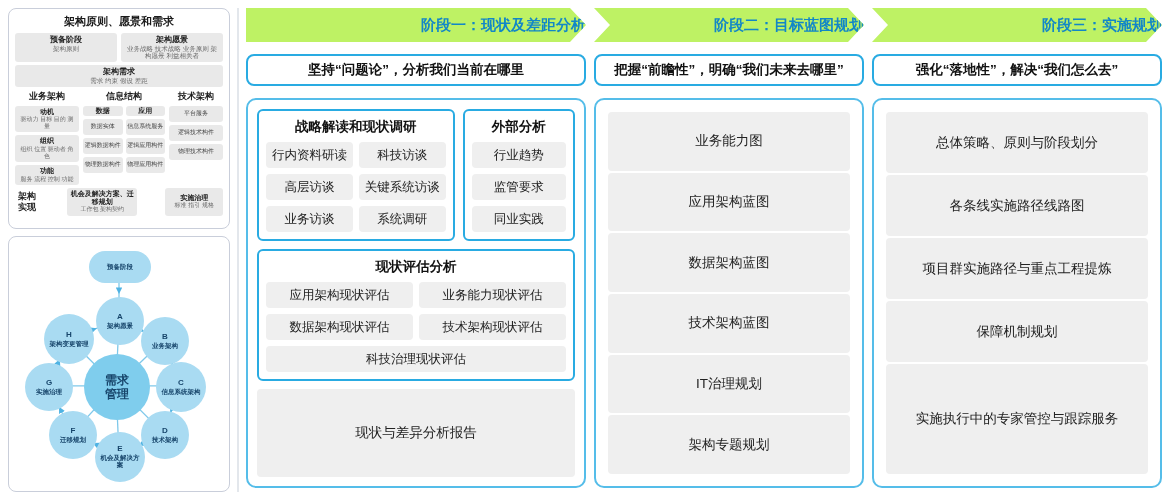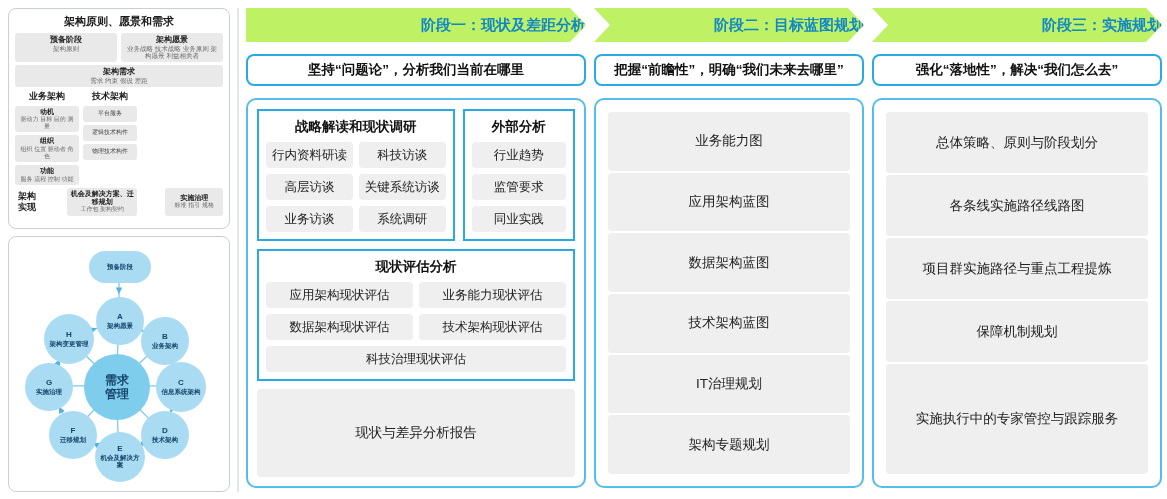--- a/index.html
+++ b/index.html
@@ -75,21 +75,21 @@
   .arrow-first  { clip-path: polygon(0 0, calc(100% - 16px) 0, 100% 50%, calc(100% - 16px) 100%, 0 100%); }
   .arrow-notched{ clip-path: polygon(0 0, calc(100% - 16px) 0, 100% 50%, calc(100% - 16px) 100%, 0 100%, 16px 50%); }
 
   .subtitle-box { margin-top: 12px; height: 32px; border: 2px solid #29abe2; border-radius: 8px; background: #fff;
                   display: flex; align-items: center; justify-content: center;
                   font-size: 13.5px; font-weight: bold; color: #111; }
 
   .content-box { margin-top: 12px; height: 390px; border: 2px solid #55bde9; border-radius: 10px; background: #fff; }
   .phase1-content { padding: 9px; display: flex; flex-direction: column; gap: 8px; }
   .p1-top { display: flex; gap: 8px; }
-  .blue-box { border: 2px solid #29abe2; border-radius: 0; padding: 7px; background: #fff; }
+  .blue-box { border: 2px solid #29abe2; border-radius: 6px; padding: 7px; background: #fff; }
   .strategy { flex: 1.9; }
   .external { flex: 1; }
   .bb-title { text-align: center; font-weight: bold; font-size: 13.5px; color: #111; margin-bottom: 6px; }
   .grid2 { display: grid; grid-template-columns: 1fr 1fr; gap: 6px; }
   .stack { display: flex; flex-direction: column; gap: 6px; }
   .gitem { background: #efefef; border-radius: 4px; min-height: 26px; text-align: center;
            display: flex; align-items: center; justify-content: center; font-size: 12.5px; color: #222; }
   .span2 { grid-column: 1 / span 2; }
   .report { flex: 1; font-size: 13.5px; }
 
@@ -131,20 +131,37 @@
         <div class="gbox">
           <div class="gb-t2">组织</div>
           <div class="gb-s2">组织 位置 驱动者 角色</div>
         </div>
         <div class="gbox">
           <div class="gb-t2">功能</div>
           <div class="gb-s2">服务 流程 控制 功能</div>
         </div>
       </div>
 
+      <div class="fw-col col-info">
+        <div class="col-h">信息结构</div>
+        <div class="info-sub">
+          <div class="info-col">
+            <div class="gbox hh gb-t2">数据</div>
+            <div class="gbox tiny">数据实体</div>
+            <div class="gbox tiny">逻辑数据构件</div>
+            <div class="gbox tiny">物理数据构件</div>
+          </div>
+          <div class="info-col">
+            <div class="gbox hh gb-t2">应用</div>
+            <div class="gbox tiny">信息系统服务</div>
+            <div class="gbox tiny">逻辑应用构件</div>
+            <div class="gbox tiny">物理应用构件</div>
+          </div>
+        </div>
+      </div>
 
       <div class="fw-col col-tech">
         <div class="col-h">技术架构</div>
         <div class="gbox tiny">平台服务</div>
         <div class="gbox tiny">逻辑技术构件</div>
         <div class="gbox tiny">物理技术构件</div>
       </div>
     </div>
 
     <div class="fw-row impl-row">

